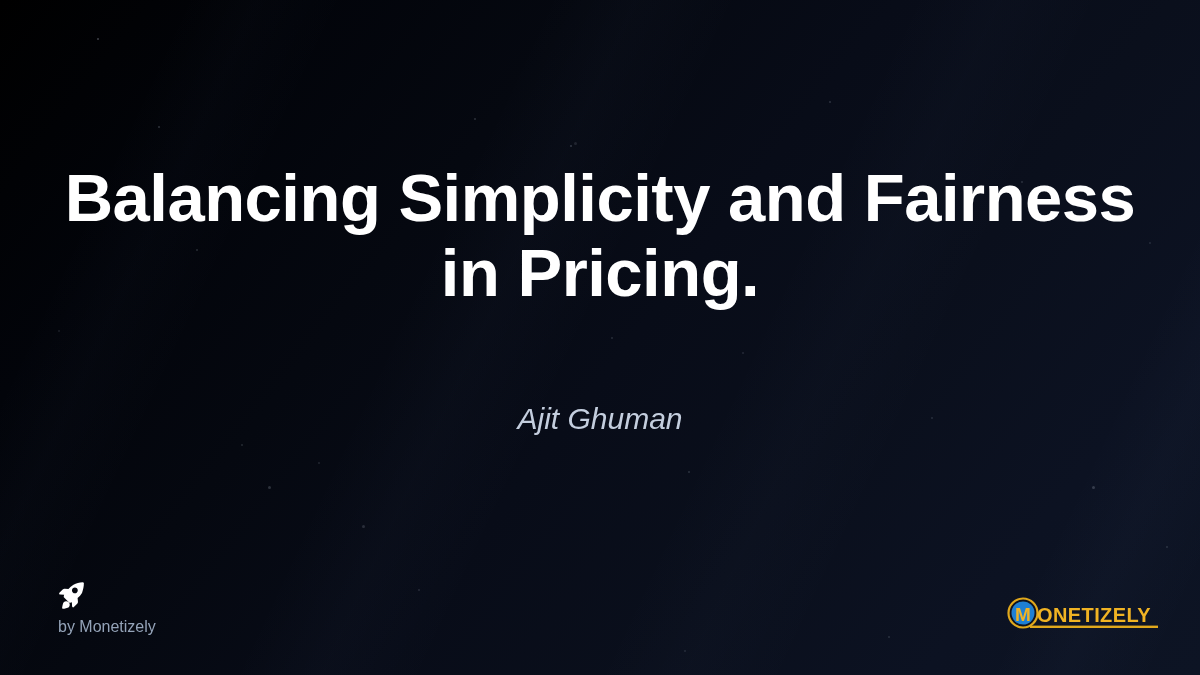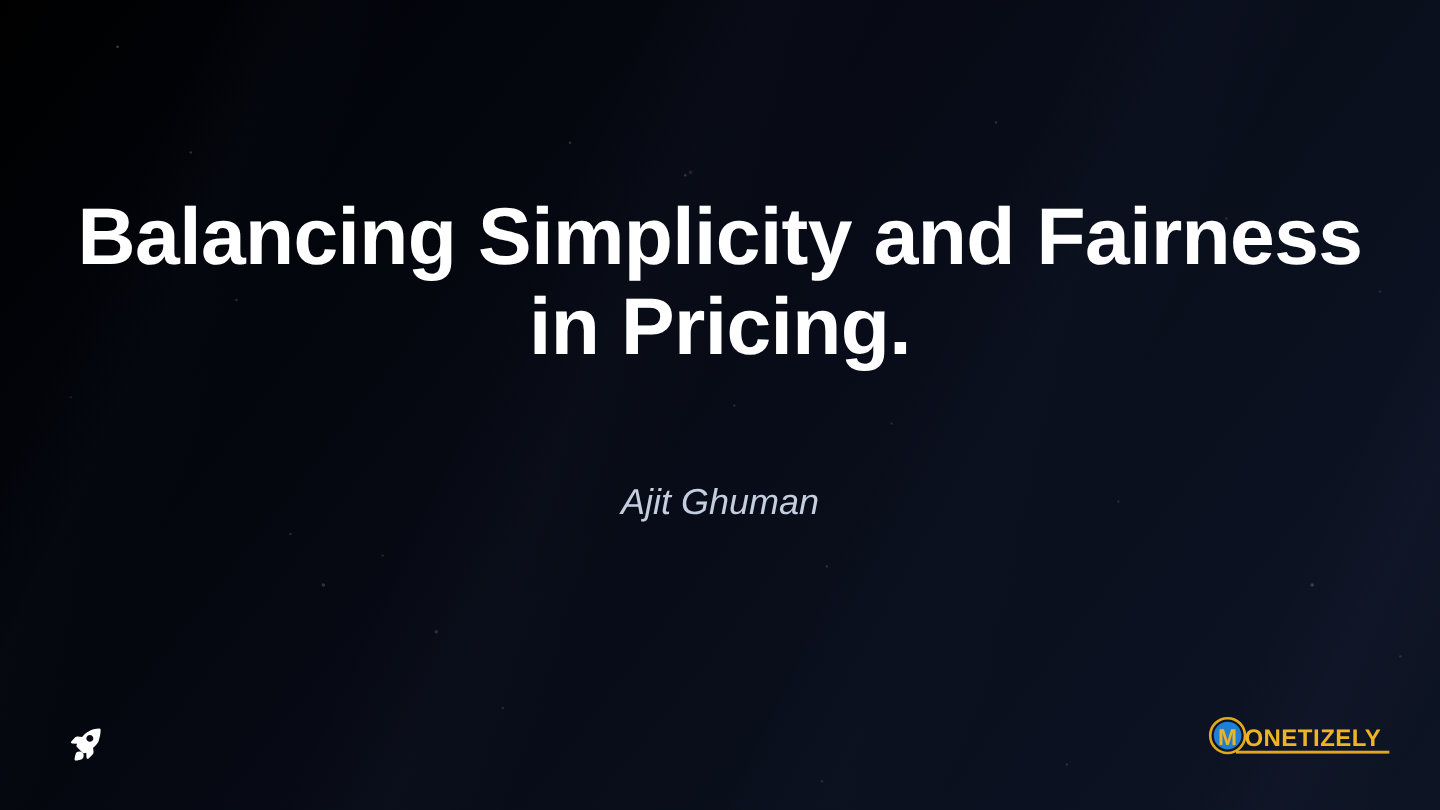--- a/index.html
+++ b/index.html
@@ -174,20 +174,21 @@
 
   <div id="brand">
     <div id="brand-row">
       <svg id="rocket-icon" viewBox="0 0 32 32" aria-hidden="true">
         <g fill="#ffffff">
           <path d="M27.6 3.1c-0.2-0.5-0.7-0.8-1.2-0.8 -3.6 0.1-7 1-9.9 2.7 -2.1 1.2-3.9 2.8-5.4 4.7l-3.9-0.4c-0.8-0.1-1.6 0.2-2.2 0.8l-3.5 3.6c-0.3 0.3-0.4 0.8-0.2 1.2 0.2 0.4 0.6 0.6 1 0.6l4.3 0.2c-0.2 0.6-0.4 1.2-0.5 1.8 -0.1 0.5 0.1 0.9 0.4 1.2l5.3 5.3c0.2 0.2 0.5 0.3 0.8 0.3 0.1 0 0.2 0 0.4 0 0.6-0.1 1.2-0.3 1.8-0.5l0.2 4.3c0 0.4 0.3 0.8 0.6 1 0.1 0.1 0.3 0.1 0.5 0.1 0.3 0 0.6-0.1 0.8-0.3l3.6-3.5c0.6-0.6 0.9-1.4 0.8-2.2l-0.4-3.9c1.9-1.5 3.5-3.3 4.7-5.4C26.8 10.2 27.7 6.8 27.6 3.1zM20.2 13.2c-0.6 0.6-1.4 0.9-2.2 0.9 -0.8 0-1.6-0.3-2.2-0.9 -1.2-1.2-1.2-3.2 0-4.4 0.6-0.6 1.4-0.9 2.2-0.9 0.8 0 1.6 0.3 2.2 0.9C21.4 10 21.4 12 20.2 13.2z"></path>
           <path d="M6.1 23.6c-0.9 0.9-1.6 5.1-1.7 5.9 -0.1 0.3 0.1 0.7 0.3 0.9 0.2 0.2 0.4 0.3 0.7 0.3 0.1 0 0.1 0 0.2 0 0.8-0.1 5-0.9 5.9-1.7 1.4-1.4 1.4-3.9 0-5.3C10 22.2 7.5 22.2 6.1 23.6z"></path>
         </g>
       </svg>
     </div>
+    <div id="brand-by">by Monetizely</div>
   </div>
 
   <svg id="logo" viewBox="0 0 152 36" aria-label="Monetizely">
     <circle cx="17" cy="16" r="14.5" fill="#0f1420" stroke="#e0a81c" stroke-width="2.2"></circle>
     <circle cx="17" cy="16" r="11.5" fill="#1e80d4"></circle>
     <text x="17" y="24" text-anchor="middle" font-family="Liberation Sans, sans-serif" font-size="19" font-weight="bold" fill="#f0b323">M</text>
     <text x="31" y="25" font-family="Liberation Sans, sans-serif" font-size="20" font-weight="bold" letter-spacing="0.4" fill="#f0b323">ONETIZELY</text>
     <rect x="24" y="28.6" width="128" height="2.4" fill="#e0a81c"></rect>
   </svg>
 

